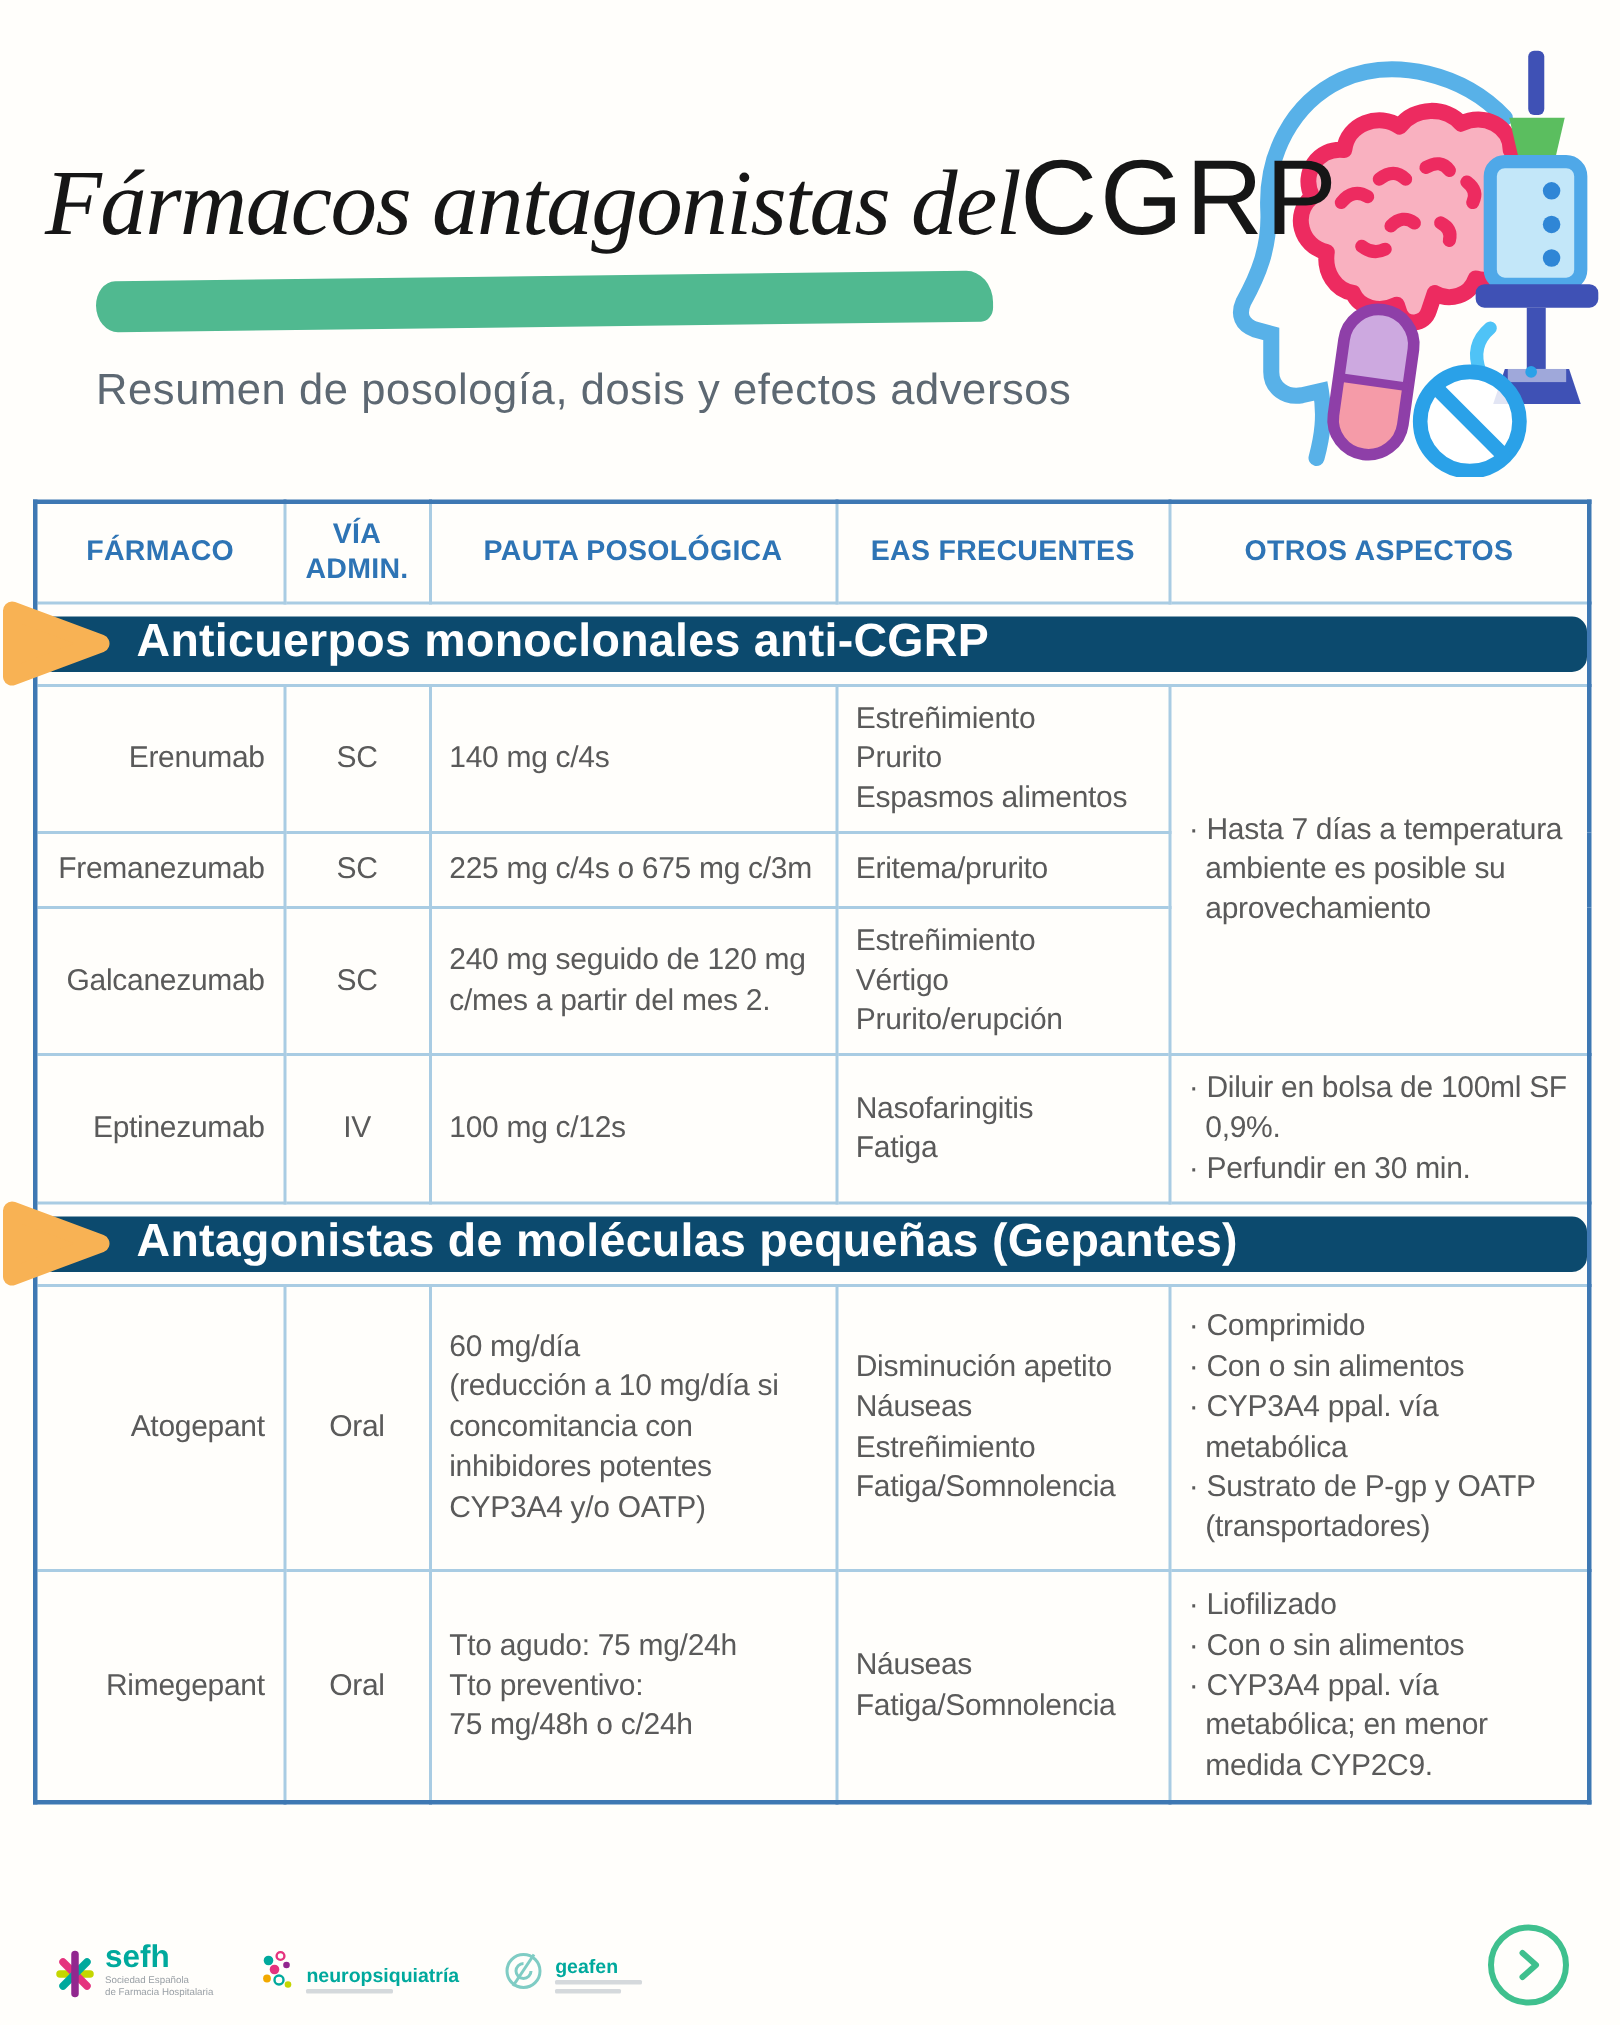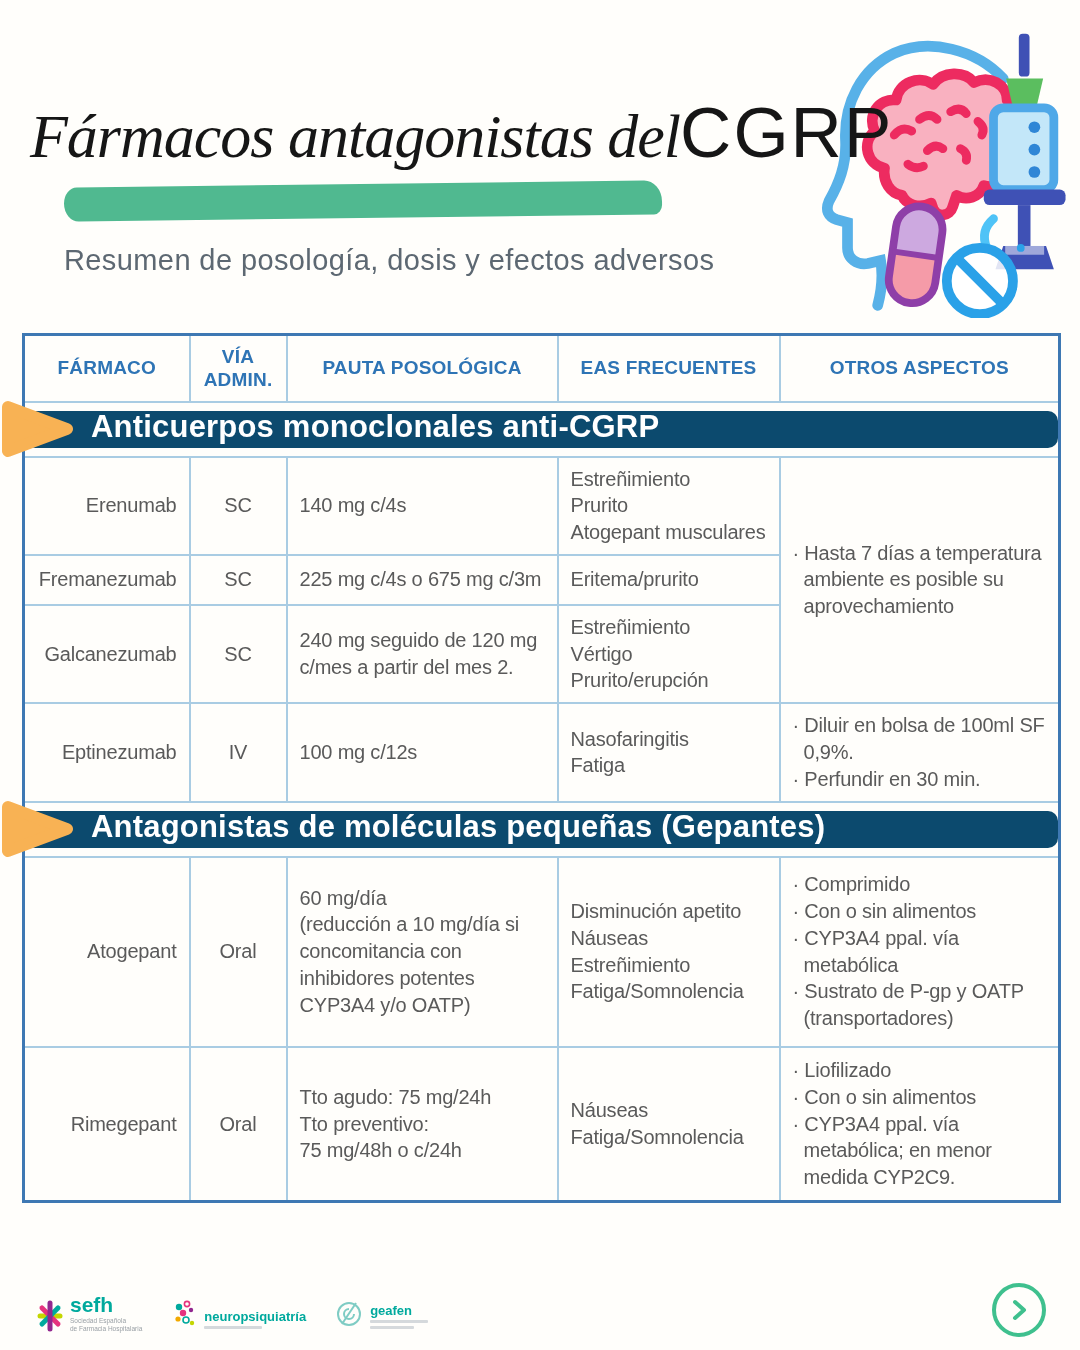--- a/index.html
+++ b/index.html
@@ -139,21 +139,21 @@
 
     <tr style="height:95px">
       <td class="c-drug">Erenumab</td>
       <td class="c-via">SC</td>
       <td>
             <div>140 mg c/4s</div>
           </td>
       <td>
         <div>Estreñimiento</div>
         <div>Prurito</div>
-        <div>Atogepant musculares</div>
+        <div>Espasmos alimentos</div>
       </td>
       <td class="c-otros" rowspan="3">
         <div class="bullet">· Hasta 7 días a temperatura ambiente es posible su aprovechamiento</div>
       </td>
     </tr>
 
     <tr style="height:50px">
       <td class="c-drug">Fremanezumab</td>
       <td class="c-via">SC</td>
       <td>

